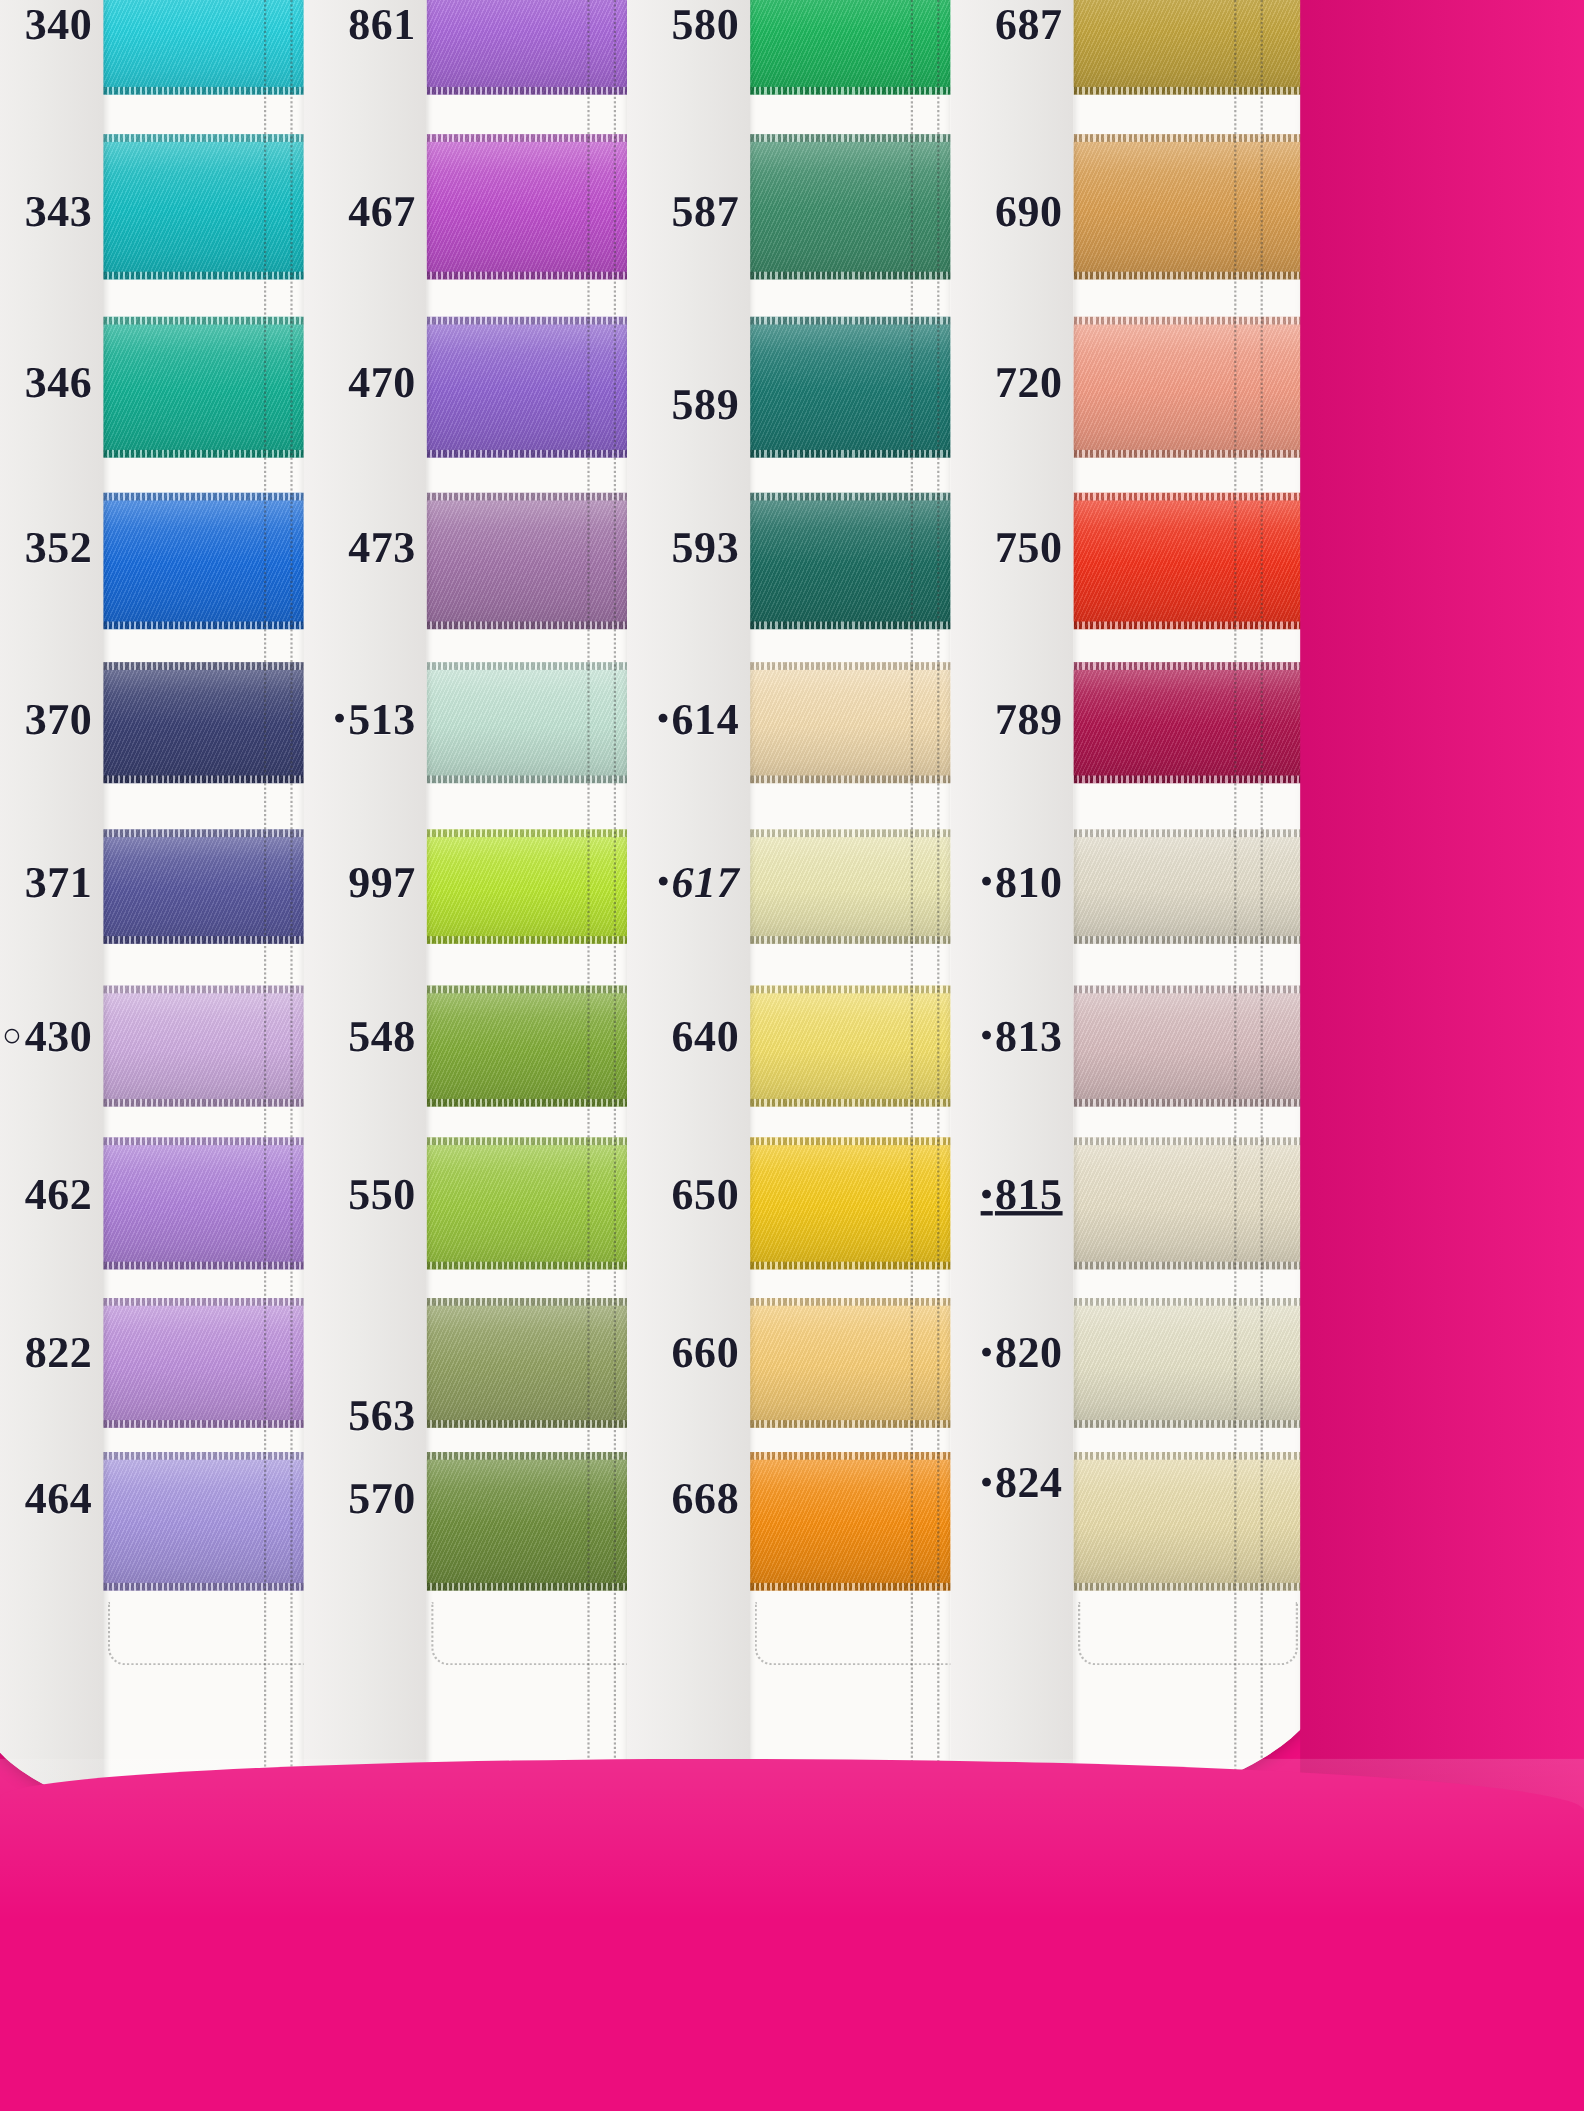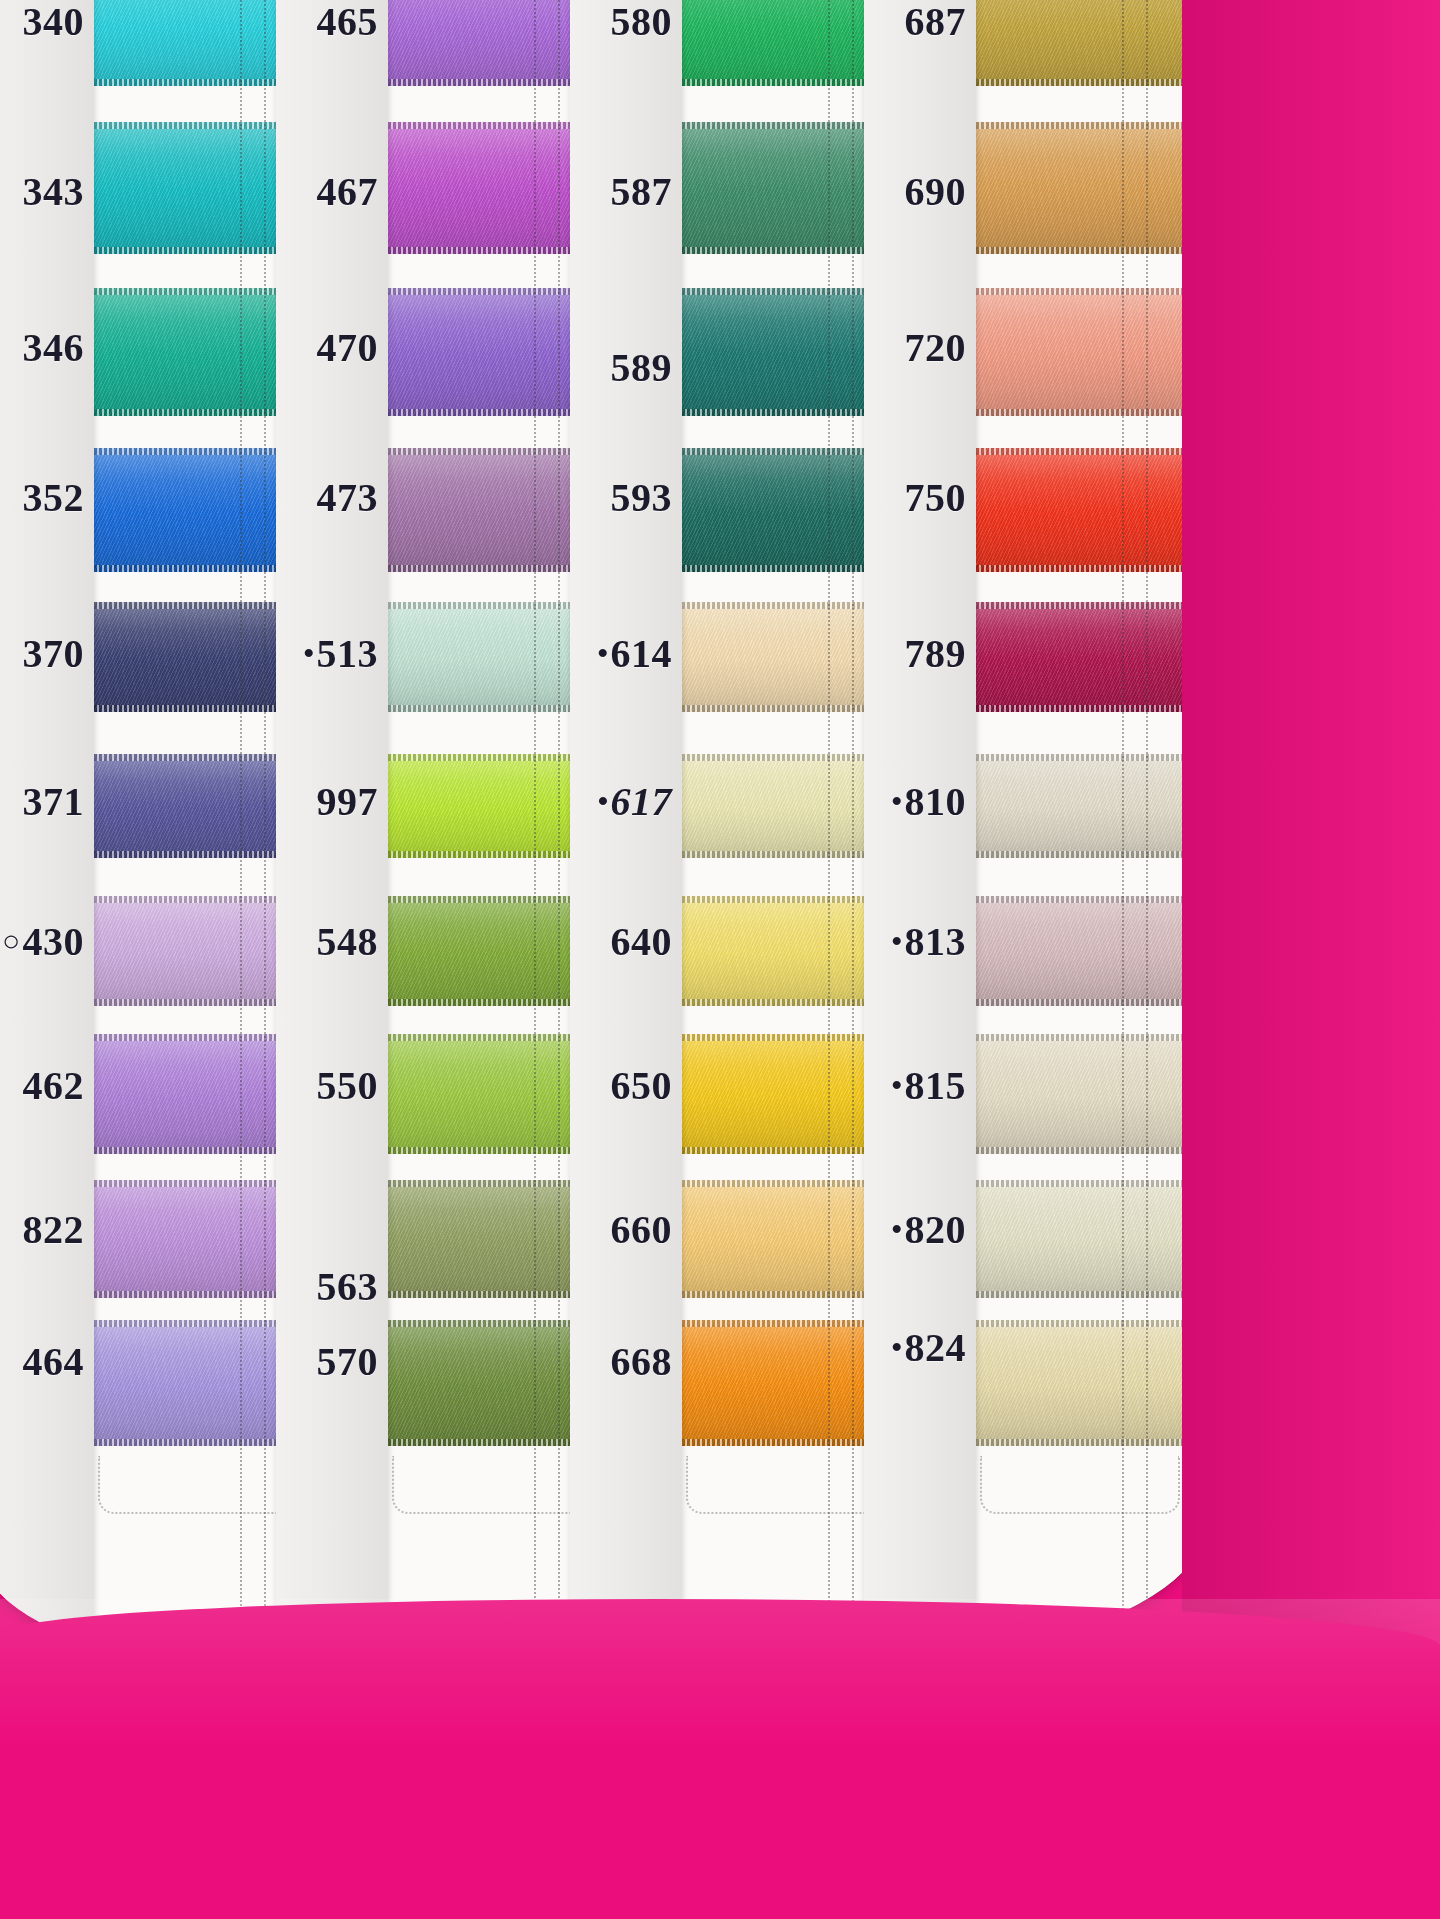--- a/index.html
+++ b/index.html
@@ -306,21 +306,21 @@
           </div>
           <div class="swatch" title="570" style="top: 1348px; height: 126px; background: rgb(113, 144, 63);">
             <div class="face"></div>
             <div class="sheen"></div>
             <div class="edge-top"></div>
             <div class="edge-bot"></div>
           </div>
           <div class="slot-bottom"></div>
         </div>
         <div class="labels">
-          <div class="label" style="top: 26px;"><span>465</span></div>
+          <div class="label" style="top: 26px;"><span>861</span></div>
           <div class="label" style="top: 196px;"><span>467</span></div>
           <div class="label" style="top: 352px;"><span>470</span></div>
           <div class="label" style="top: 502px;"><span>473</span></div>
           <div class="label" style="top: 658px;"><span class="dot">•</span><span>513</span></div>
           <div class="label" style="top: 806px;"><span>997</span></div>
           <div class="label" style="top: 946px;"><span>548</span></div>
           <div class="label" style="top: 1090px;"><span>550</span></div>
           <div class="label" style="top: 1291px;"><span>563</span></div>
           <div class="label" style="top: 1366px;"><span>570</span></div>
         </div>
@@ -471,21 +471,21 @@
           <div class="slot-bottom"></div>
         </div>
         <div class="labels">
           <div class="label" style="top: 26px;"><span>687</span></div>
           <div class="label" style="top: 196px;"><span>690</span></div>
           <div class="label" style="top: 352px;"><span>720</span></div>
           <div class="label" style="top: 502px;"><span>750</span></div>
           <div class="label" style="top: 658px;"><span>789</span></div>
           <div class="label" style="top: 806px; margin-left: 44px;"><span class="dot">•</span><span>810</span></div>
           <div class="label" style="top: 946px;"><span class="dot">•</span><span>813</span></div>
-          <div class="label" style="top: 1090px;"><span class="dot">•</span><span>815</span></div>
+          <div class="label" style="top: 1090px; text-decoration: underline;"><span class="dot">•</span><span>815</span></div>
           <div class="label" style="top: 1234px;"><span class="dot">•</span><span>820</span></div>
           <div class="label" style="top: 1352px; text-align: center;"><span class="dot">•</span><span>824</span></div>
         </div>
       </div>
     </div>
 </div>
 
 <div id="pinkright">
   <div class="gloss"></div>
 </div>

